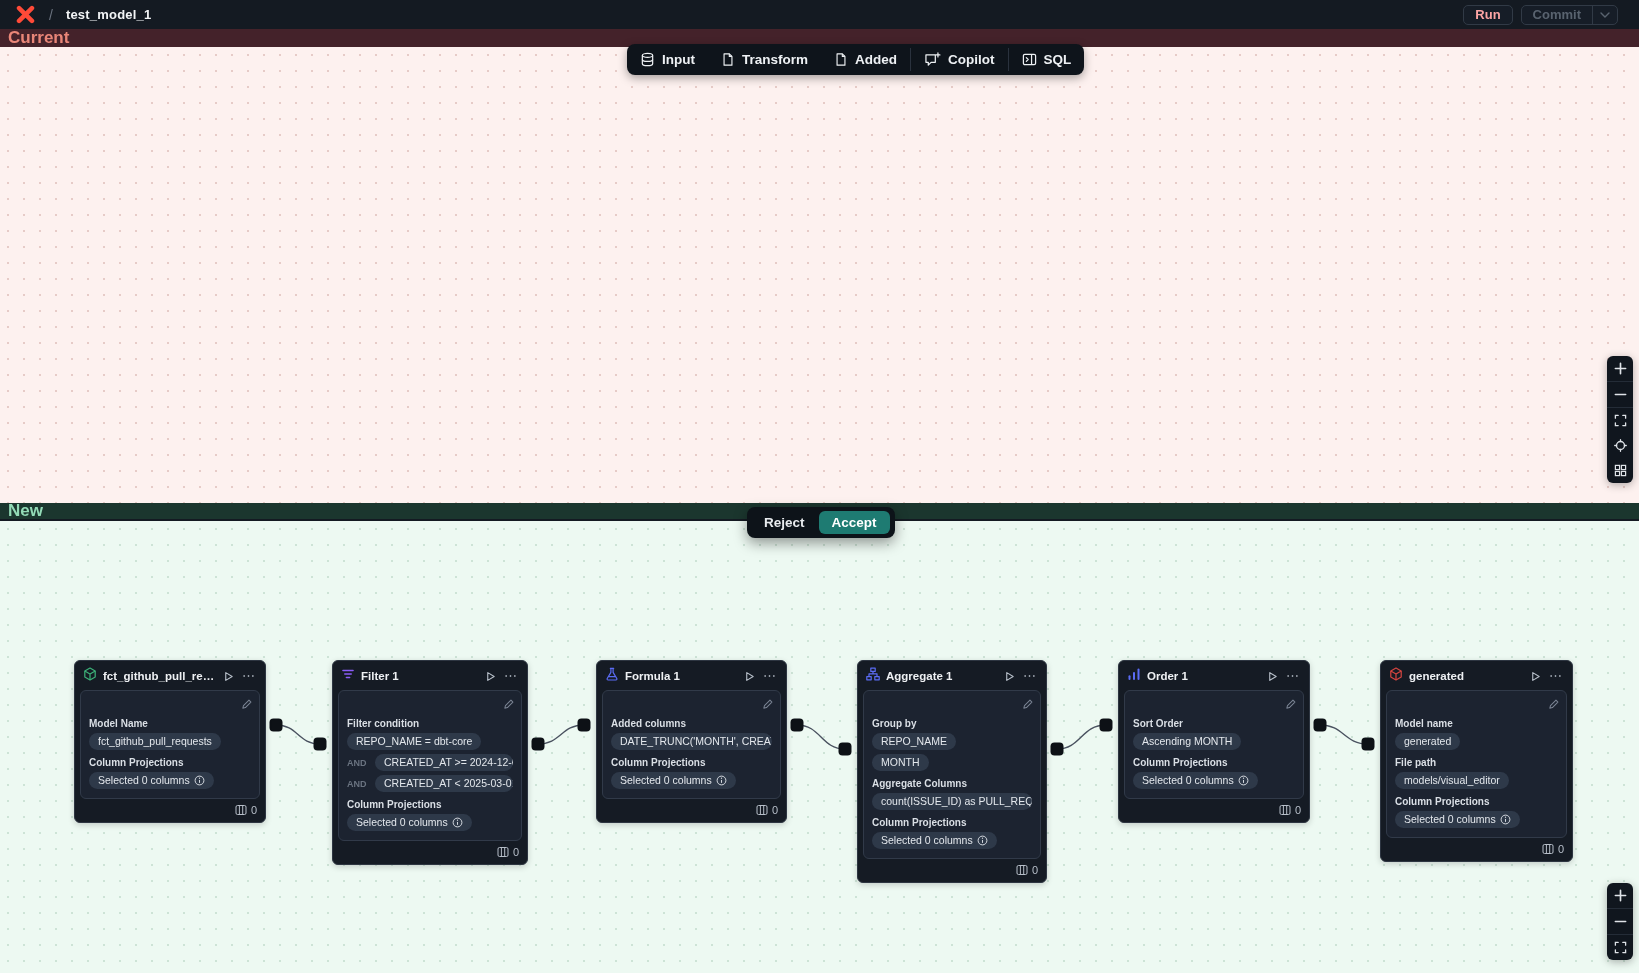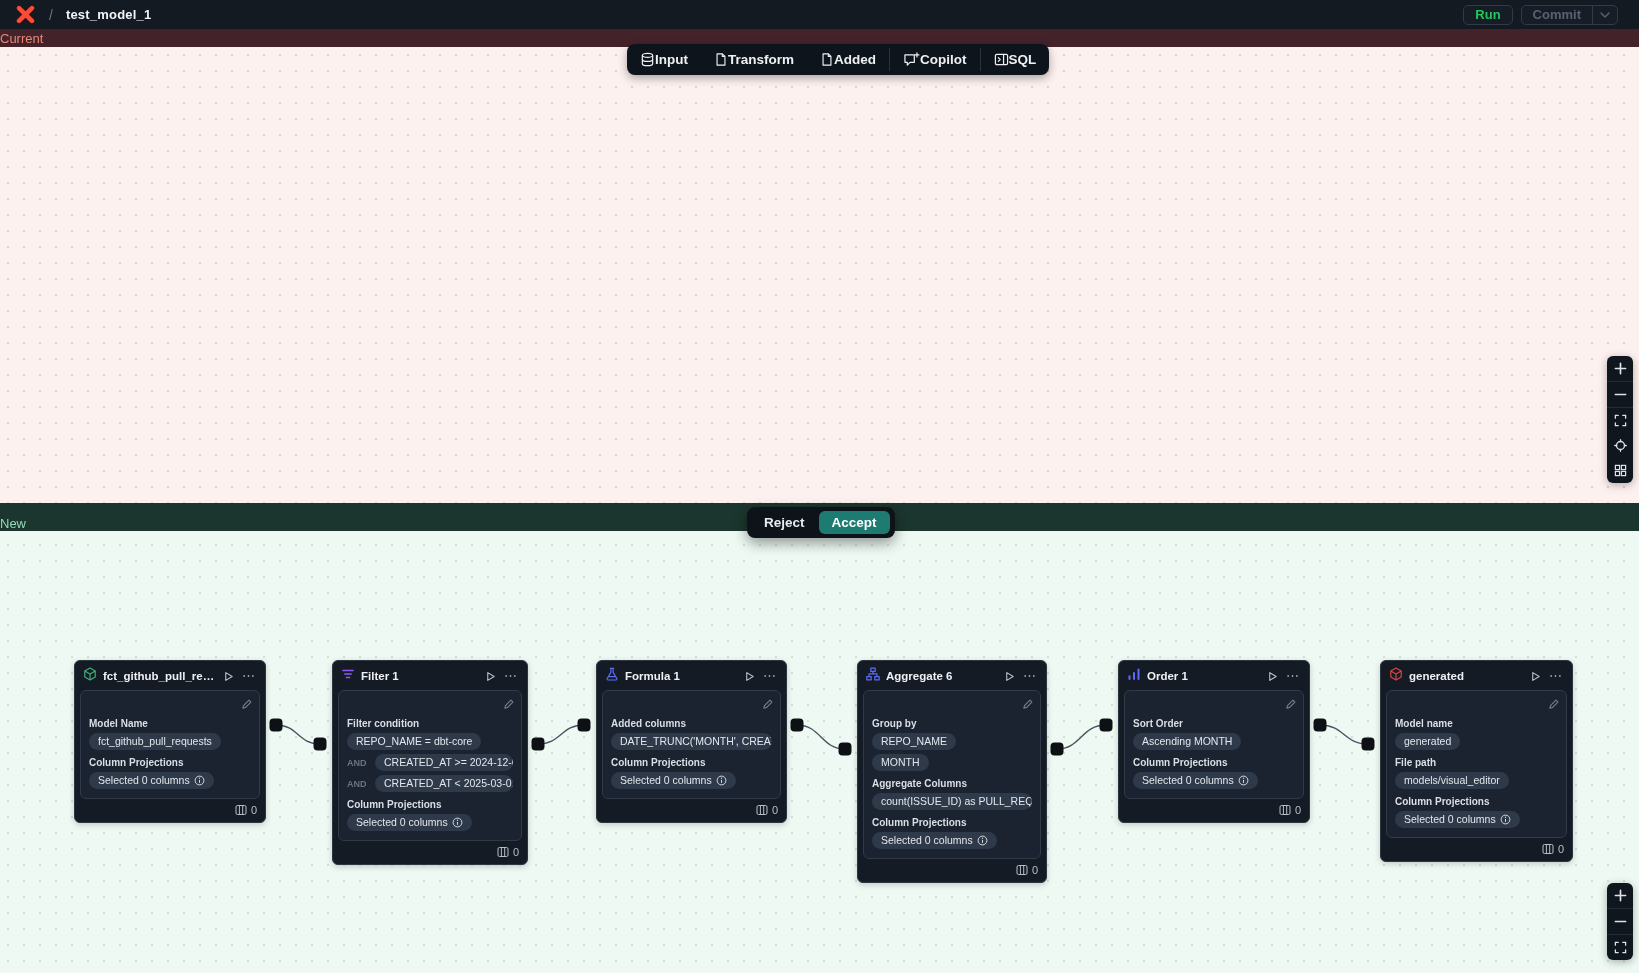--- a/index.html
+++ b/index.html
@@ -7,49 +7,49 @@
   body { font-family:"Liberation Sans","DejaVu Sans",sans-serif; }
   #app { position:relative; width:1639px; height:973px; overflow:hidden; background:#141a22; }
 
   
   .topbar { position:absolute; left:0; top:0; width:100%; height:29px; background:#141a22;
             display:flex; align-items:center; padding:0 21px 0 16px; z-index:40; }
   .logo-wrap { display:flex; align-items:center; margin-right:14px; cursor:pointer; }
   .crumb-sep { color:#6b7380; font-size:14px; margin-right:13px; }
   .page-title { color:#f2f4f6; font-size:13px; font-weight:700; letter-spacing:.2px; }
   .topbar-actions { margin-left:auto; display:flex; align-items:center; gap:8px; }
-  .tb-btn { background:#161d27; border:1px solid #313a46; color:#22c55e; font-size:13px; font-weight:600;
+  .tb-btn { background:#161d27; border:1px solid #313a46; color:#fca5a5; font-size:13px; font-weight:600;
             height:20px; padding:0 11px; border-radius:5px; font-family:inherit; cursor:default; display:flex; align-items:center; }
   .split { display:flex; align-items:stretch; border:1px solid #313a46; border-radius:5px; background:#161d27; height:20px; }
   .split button { background:transparent; border:none; color:#59636f; font-size:13px; font-weight:700;
                   font-family:inherit; display:flex; align-items:center; padding:0 11px; cursor:default; }
   .split .chev { border-left:1px solid #313a46; padding:0 7px; }
 
   
   .pane-bar { position:absolute; left:0; width:100%; display:flex; align-items:center;
-              font-size:13px; font-weight:400; z-index:5; }
+              padding-left:8px; font-size:17px; font-weight:700; z-index:5; }
   .pane-bar.current { top:29px; height:18px; background:var(--current-bar-bg,#44222a); color:var(--current-bar-text,#e98678); }
-  .pane-bar.new     { top:503px; height:28px; background:var(--new-bar-bg,#1b362e); color:var(--new-bar-text,#92dab6);align-items:flex-end; }
+  .pane-bar.new     { top:503px; height:16px; background:var(--new-bar-bg,#1b362e); color:var(--new-bar-text,#92dab6); }
 
   
   .canvas { position:absolute; left:0; width:100%; }
   .canvas.current { top:47px; height:456px;
     background-color:var(--current-canvas-bg,#fdf1ef);
     background-image:radial-gradient(var(--current-canvas-dot,#e6cbc7) 1.1px, transparent 1.3px);
     background-size:16px 16px; }
   .canvas.new { top:521px; height:452px;
     background-color:var(--new-canvas-bg,#edf9f2);
     background-image:radial-gradient(var(--new-canvas-dot,#cde3d6) 1.1px, transparent 1.3px);
     background-size:16px 16px; }
 
   
   .toolbar { position:absolute; left:627px; top:44px; height:31px; z-index:50;
              display:flex; align-items:stretch; background:#0e141b; border-radius:8px;
              box-shadow:0 3px 10px rgba(0,0,0,.35); color:#eef1f4; }
-  .toolbar .titem { display:flex; align-items:center; gap:0; padding:0 13px; font-size:13.5px;
+  .toolbar .titem { display:flex; align-items:center; gap:7px; padding:0 13px; font-size:13.5px;
                     font-weight:600; cursor:pointer; white-space:nowrap; }
   .toolbar .tsep { width:1px; background:#2a323e; margin:4px 0; }
   .toolbar svg { display:block; }
 
   
   .flow-controls { position:absolute; width:26px; background:#10161e; border-radius:6px; z-index:50;
                    display:flex; flex-direction:column; box-shadow:0 2px 8px rgba(0,0,0,.3); }
   .flow-controls button { width:26px; height:25px; background:transparent; border:none; color:#dfe3e8;
                           display:flex; align-items:center; justify-content:center; cursor:pointer; }
   .flow-controls .sep { height:1px; background:#242c37; }
@@ -431,21 +431,21 @@
   <article class="node" style="left:857px; top:660px; width:190px;">
     <div class="node-header">
       <span class="ic-blue">
         <svg width="14" height="14" viewBox="0 0 14 14" fill="none" stroke="currentColor" stroke-width="1.2" stroke-linejoin="round">
             <rect x="4.8" y="1.2" width="4.4" height="3.2"></rect>
             <rect x="0.8" y="9.6" width="4.4" height="3.2"></rect>
             <rect x="8.8" y="9.6" width="4.4" height="3.2"></rect>
             <path d="M7 4.4v2.4M3 9.6V6.8h8v2.8"></path>
           </svg>
       </span>
-      <h3 class="node-title">Aggregate 6</h3>
+      <h3 class="node-title">Aggregate 1</h3>
       <button class="icon-btn">
           <svg width="11" height="11" viewBox="0 0 12 12" fill="none" stroke="currentColor" stroke-width="1.2" stroke-linejoin="round">
             <path d="M3 1.8l7 4.2-7 4.2z"></path>
           </svg>
         </button>
       <button class="icon-btn">
           <span class="dots">⋯</span>
         </button>
     </div>
     <div class="node-body">

